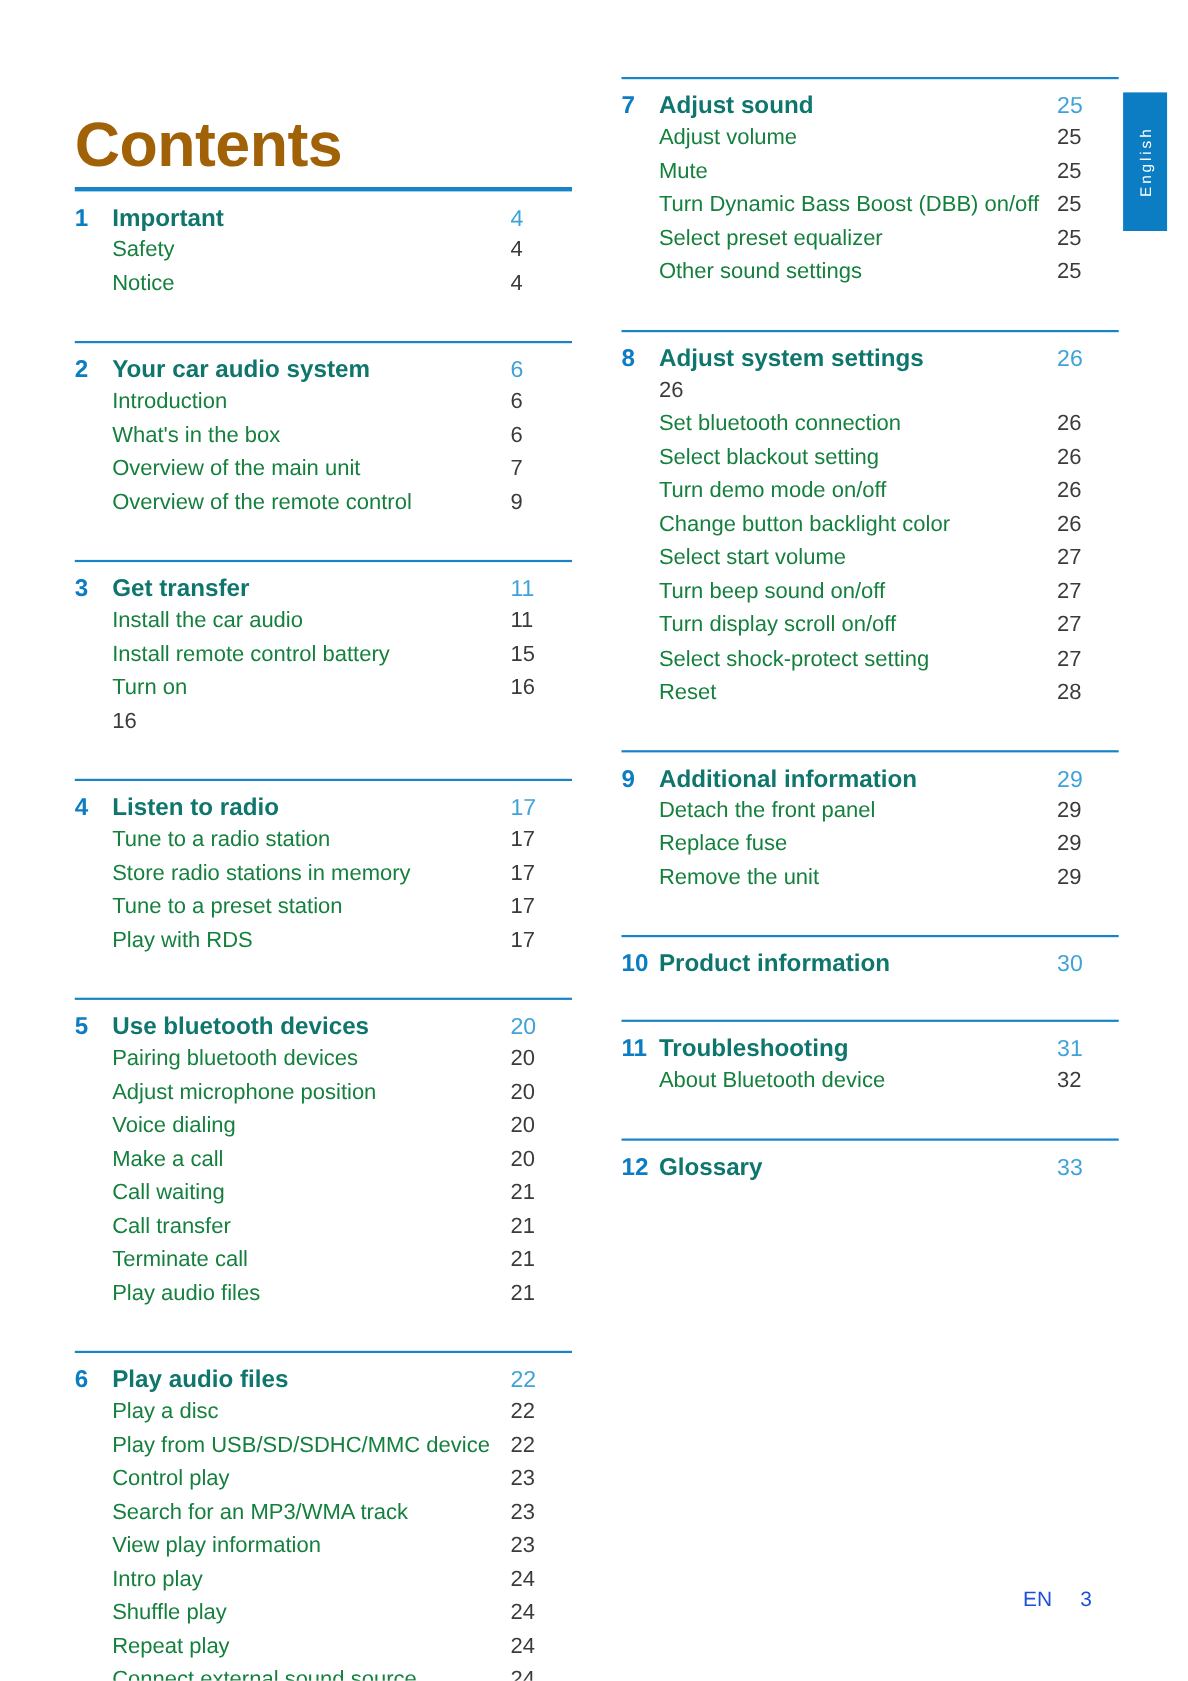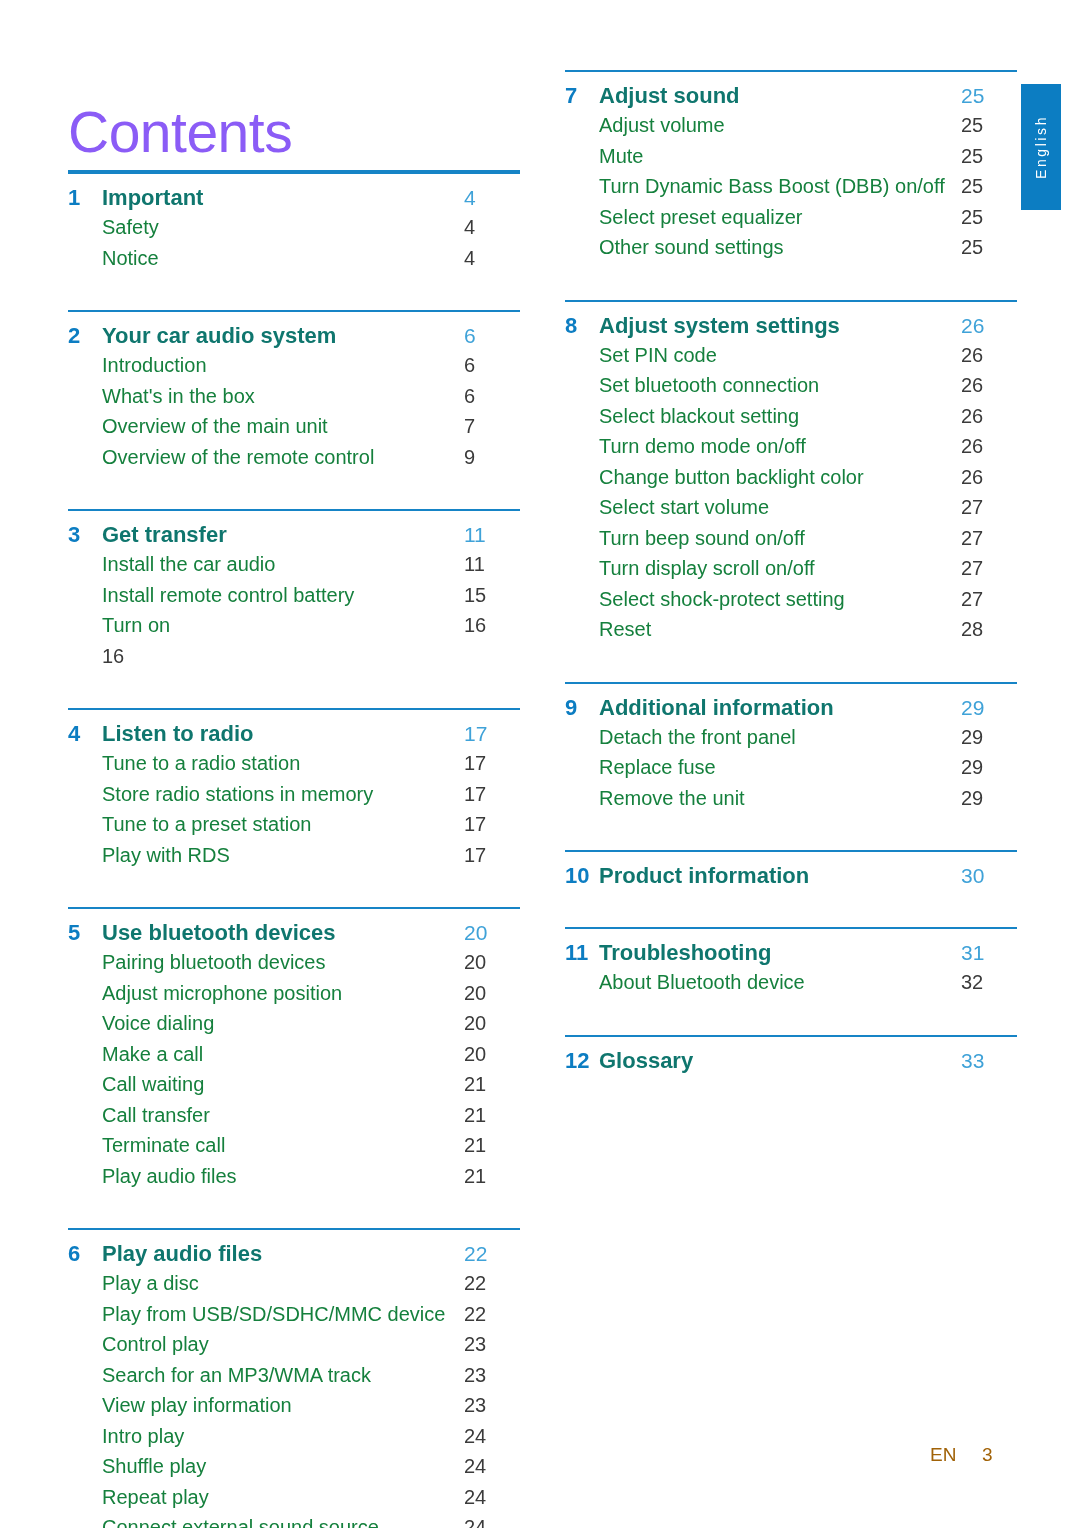--- a/index.html
+++ b/index.html
@@ -14,22 +14,22 @@
     font-family: "Liberation Sans", sans-serif;
     overflow: hidden;
   }
 
   
   #page-title {
     position: absolute;
     left: 68px;
     top: 66px;
     font-size: 57px;
-    font-weight: normal;
-    color: #8b5cf6;
+    font-weight: bold;
+    color: #a16207;
     letter-spacing: -0.5px;
     line-height: 1;
   }
 
   
   .column {
     position: absolute;
     top: 0;
     width: 452px;
   }
@@ -143,21 +143,21 @@
 
   
   #footer {
     position: absolute;
     left: 930px;
     top: 1444px;
     width: 120px;
     display: flex;
     align-items: flex-end;
     font-size: 19px;
-    color: #a16207;
+    color: #1d4ed8;
   }
   #footer .lang { width: 52px; }
   #footer .pg { }
 </style>
 </head>
 <body>
 
 <h1 id="page-title">Contents</h1>
 
 <div class="column" id="column-left">
@@ -410,21 +410,20 @@
       </div>
       <div class="section">
         <div class="rule"></div>
         <div class="row head">
           <span class="num">8</span>
           <span class="label">Adjust system settings</span>
           <span class="pagecol"><span class="page">26</span></span>
         </div>
         <div class="row sub">
           <span class="num"></span>
-          <span class="label">Set PIN code</span>
           <span class="pagecol"><span class="page">26</span></span>
         </div>
         <div class="row sub">
           <span class="num"></span>
           <span class="label">Set bluetooth connection</span>
           <span class="pagecol"><span class="page">26</span></span>
         </div>
         <div class="row sub">
           <span class="num"></span>
           <span class="label">Select blackout setting</span>

